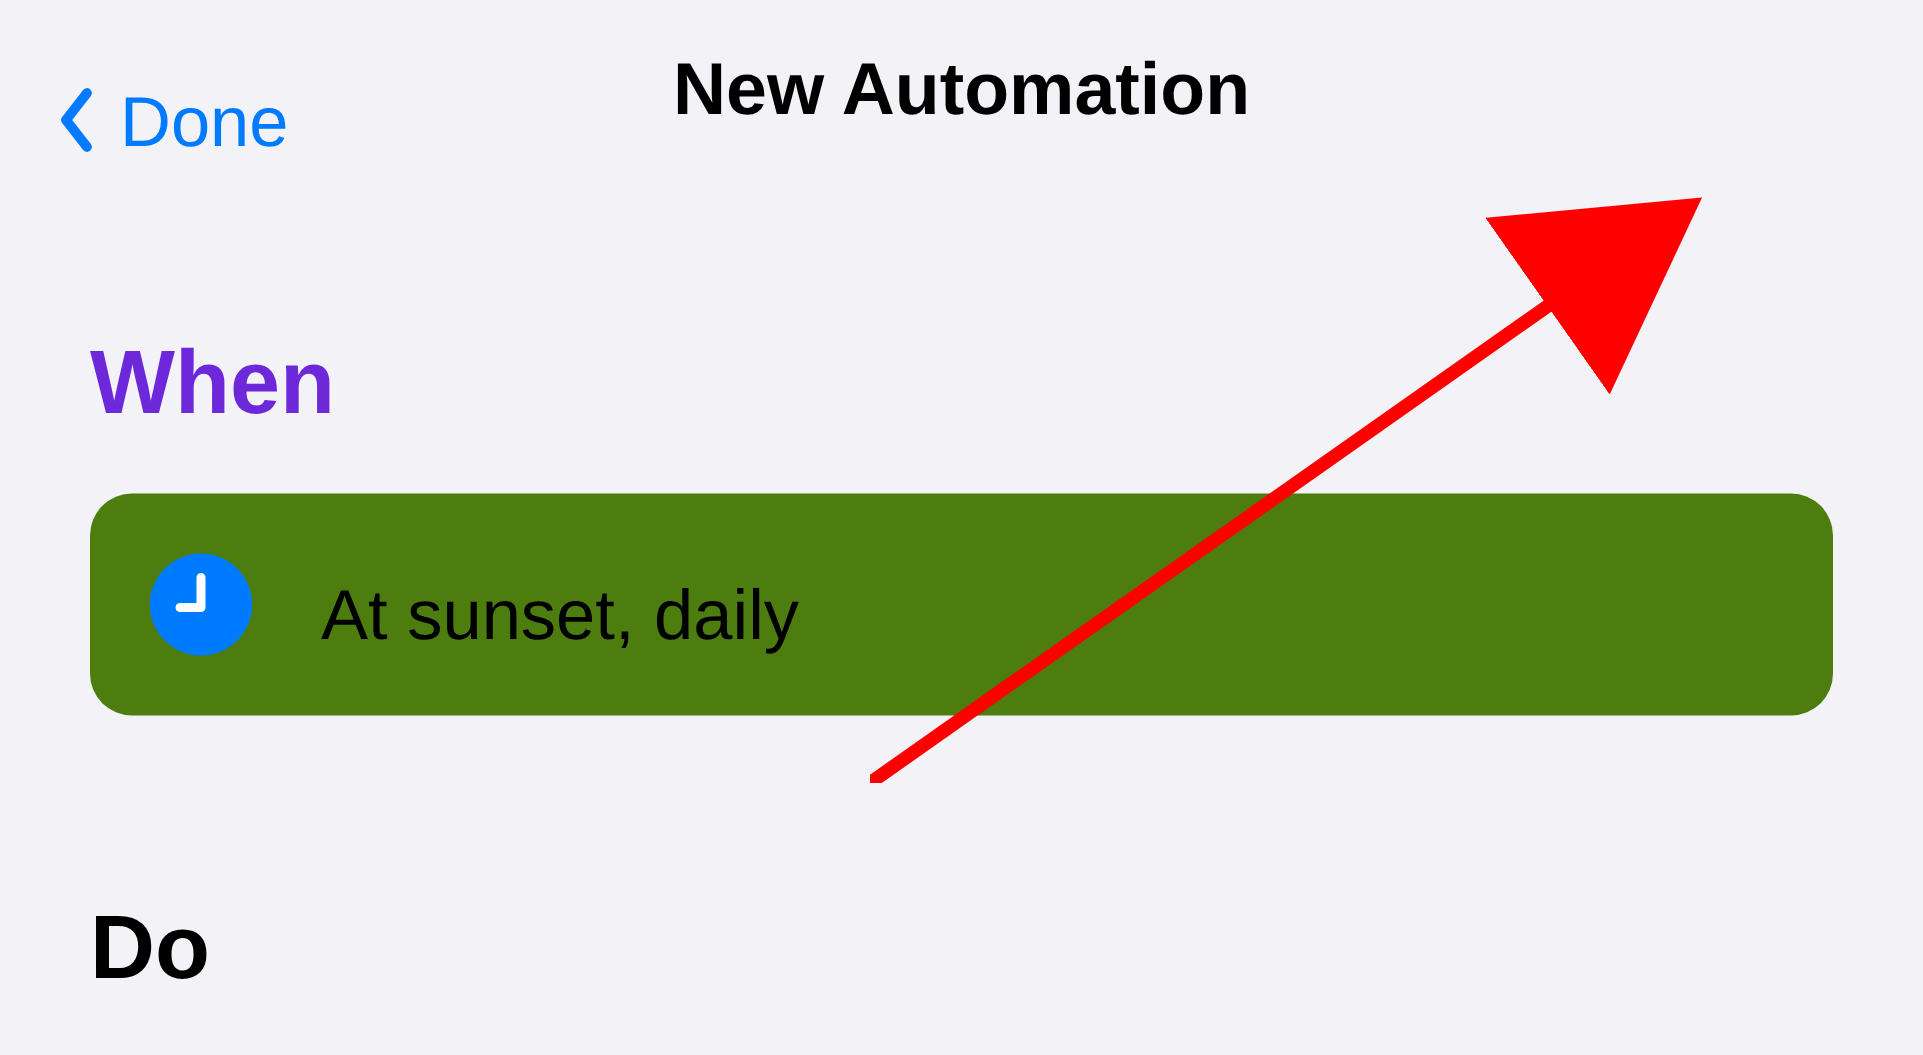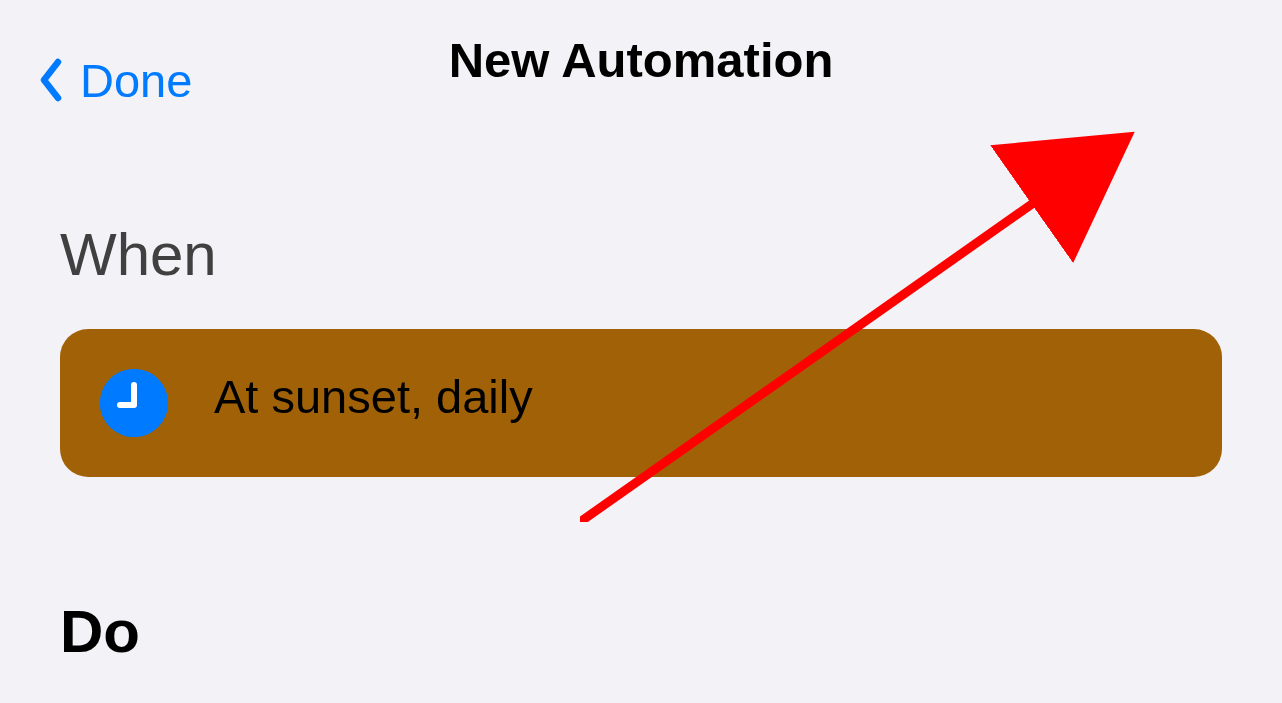--- a/index.html
+++ b/index.html
@@ -60,31 +60,31 @@
       color: #007aff;
       cursor: pointer;
     }
     
     .content {
       padding: 100px 60px 0 60px;
     }
     
     .section-heading {
       font-size: 60px;
-      font-weight: 400;
-      color: #404040;
+      font-weight: 700;
+      color: #6d28d9;
       margin-bottom: 40px;
     }
     
     .card {
-      background-color: #a16207;
+      background-color: #4d7c0f;
       border-radius: 28px;
       padding: 40px 40px;
       display: flex;
-      align-items: flex-start;
+      align-items: flex-end;
       cursor: pointer;
     }
     
     .clock-icon-wrapper {
       width: 68px;
       height: 68px;
       border-radius: 50%;
       background-color: #007aff;
       display: flex;
       align-items: center;

